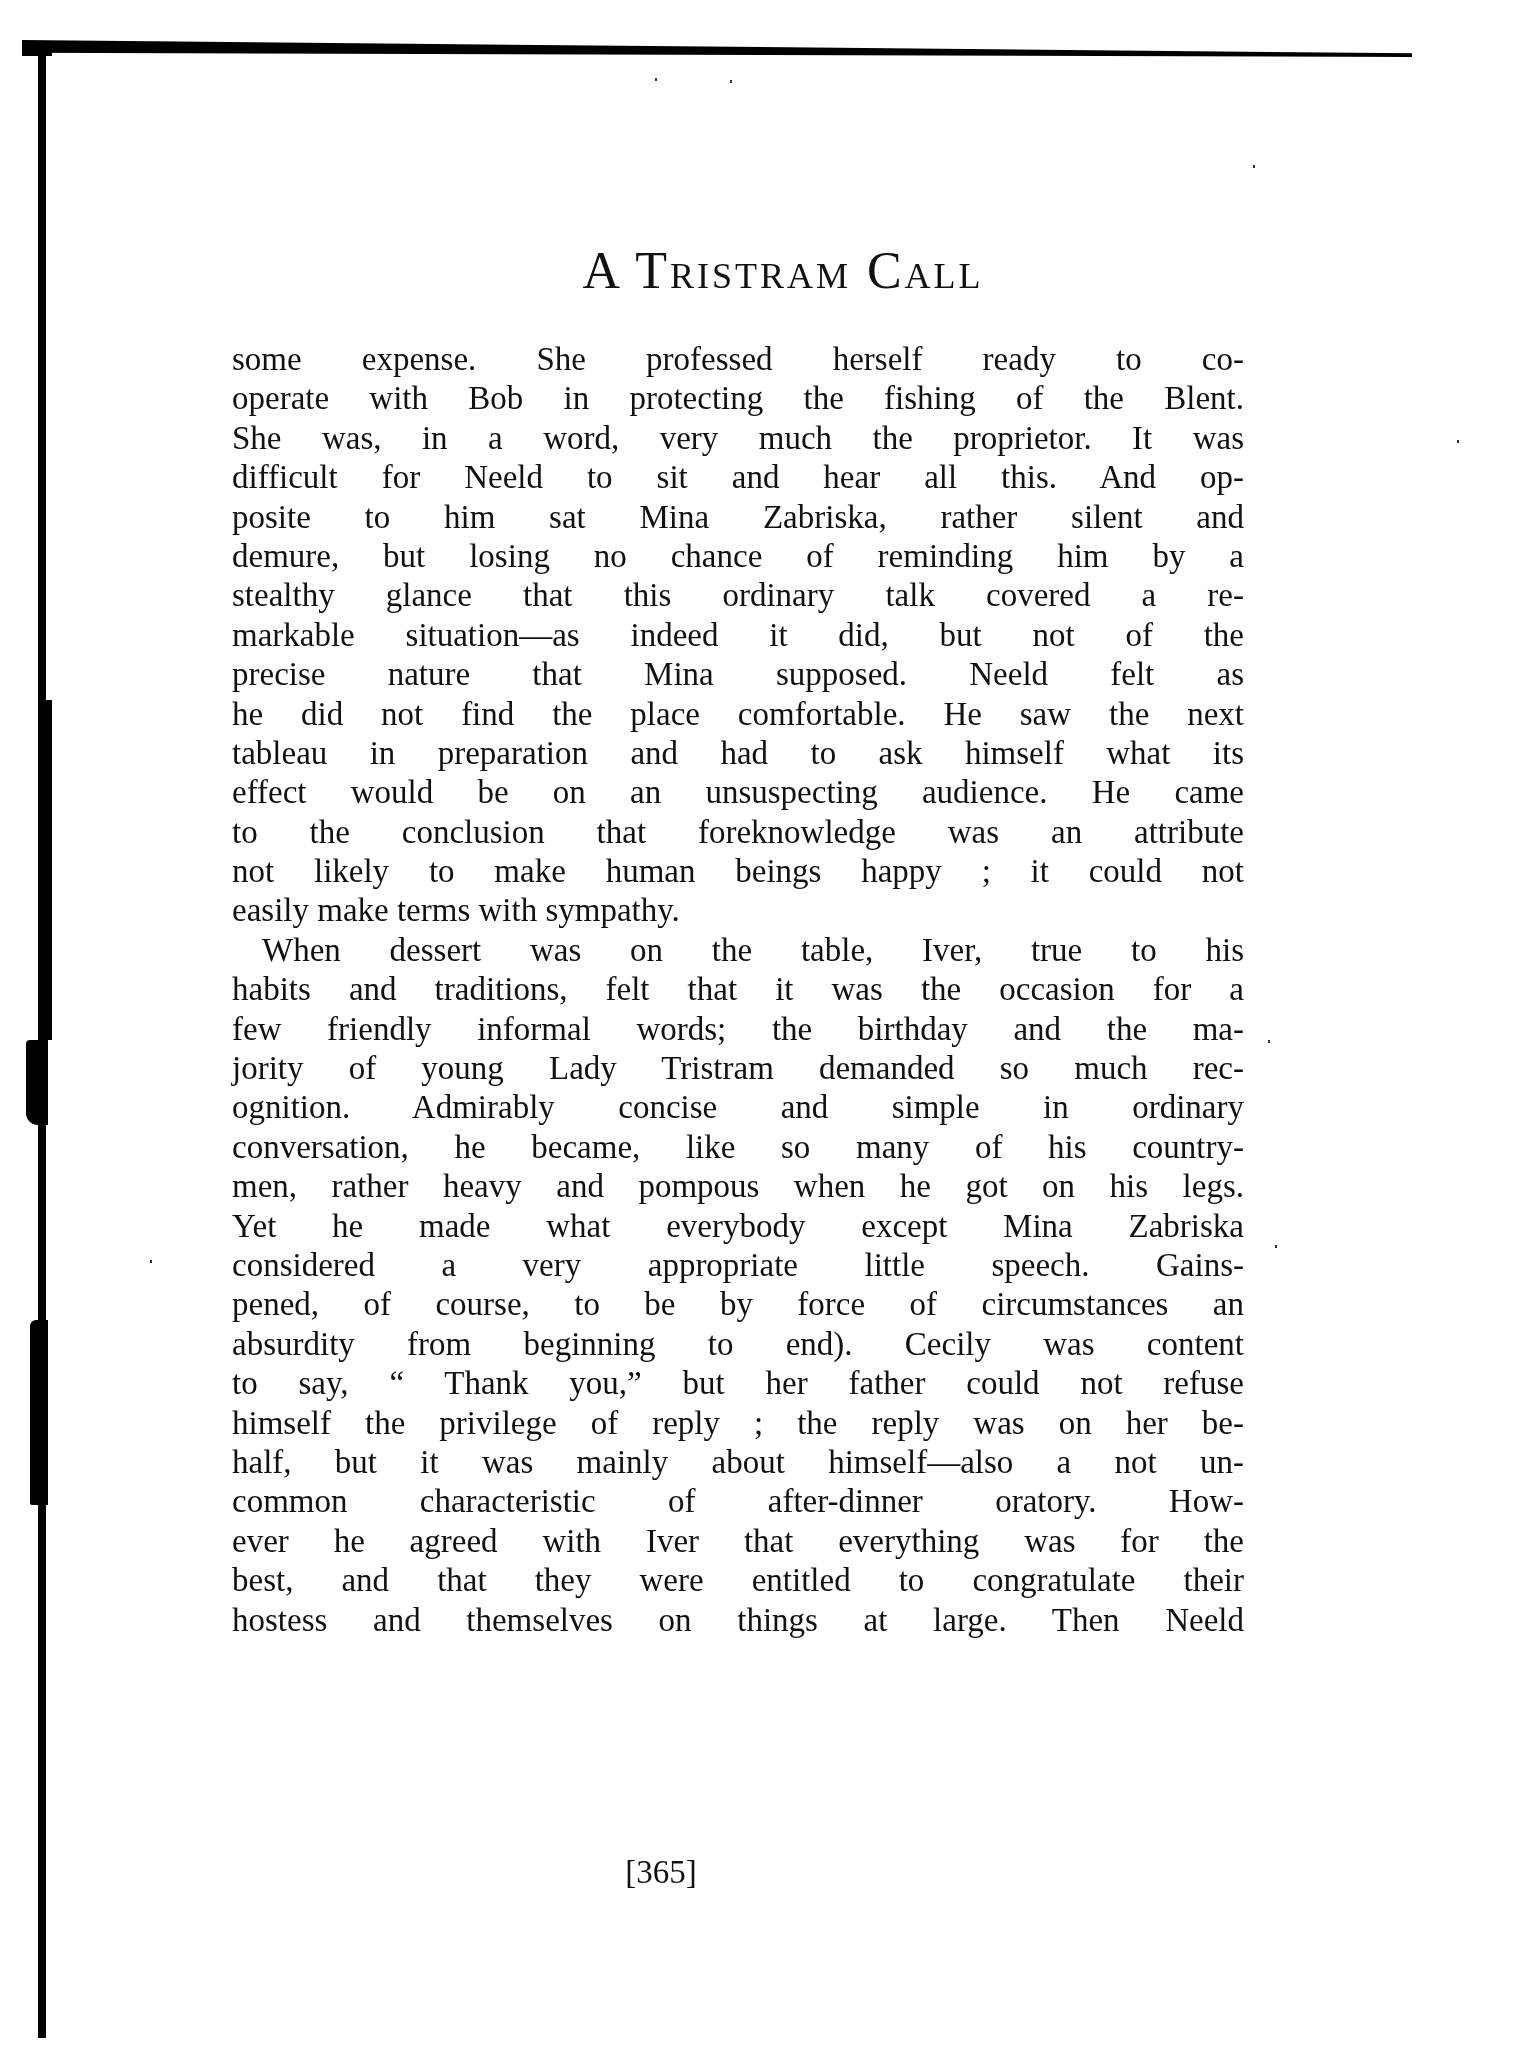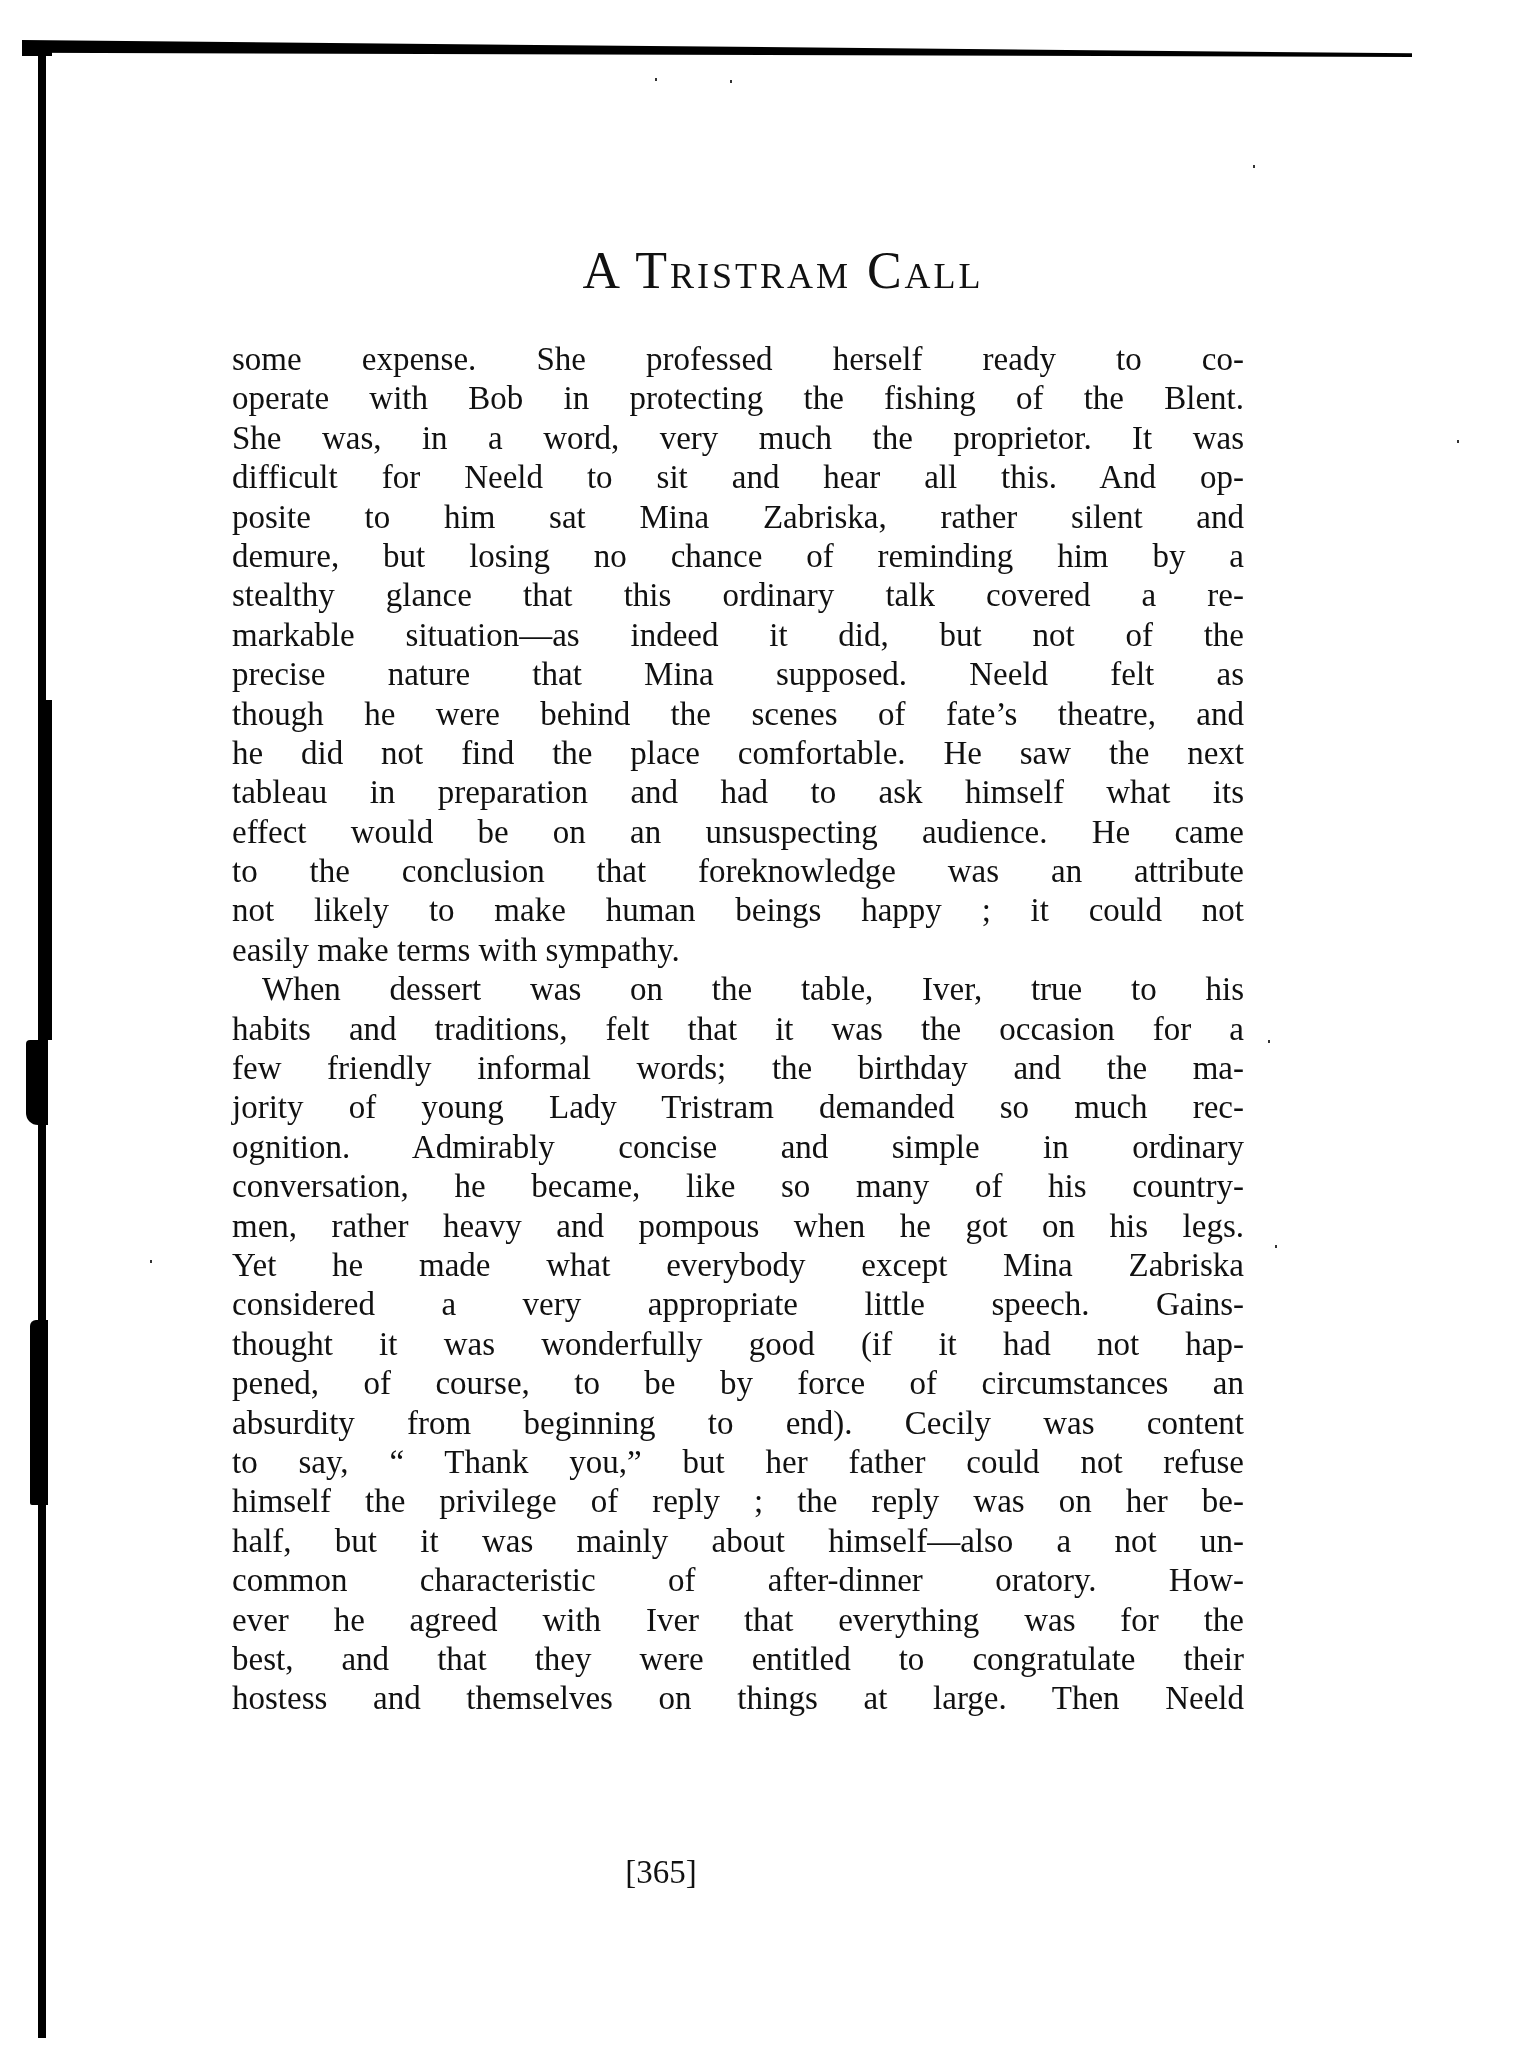--- a/index.html
+++ b/index.html
@@ -144,39 +144,37 @@
   <div class="paragraph">
     <span class="line">some expense.  She professed  herself ready to co-</span>
     <span class="line">operate with Bob in protecting the fishing of the Blent.</span>
     <span class="line">She was, in a word, very much the proprietor.  It was</span>
     <span class="line">difficult for Neeld to sit and hear all this.  And op-</span>
     <span class="line">posite to him sat  Mina  Zabriska, rather  silent and</span>
     <span class="line">demure, but losing no chance of reminding him by a</span>
     <span class="line">stealthy glance that this ordinary talk covered a re-</span>
     <span class="line">markable situation—as indeed it did, but not of the</span>
     <span class="line">precise nature that  Mina supposed.  Neeld felt as</span>
-    <span class="line">though he were behind the scenes of fate’s theatre, and</span>
     <span class="line">he did not find the place comfortable.  He saw the next</span>
     <span class="line">tableau in preparation and had to ask himself what its</span>
     <span class="line">effect would be on an unsuspecting audience.  He came</span>
     <span class="line">to the conclusion that foreknowledge was an attribute</span>
     <span class="line">not likely to make human beings happy ; it could not</span>
     <span class="line last">easily make terms with sympathy.</span>
   </div>
   <div class="paragraph">
     <span class="line indent">When dessert was on the table, Iver, true to his</span>
     <span class="line">habits and traditions, felt that it was the occasion for a</span>
     <span class="line">few friendly informal words; the birthday and the ma-</span>
     <span class="line">jority of young Lady Tristram demanded so much rec-</span>
     <span class="line">ognition.  Admirably concise and simple in ordinary</span>
     <span class="line">conversation, he became, like so many of his country-</span>
     <span class="line">men, rather heavy and pompous when he got on his legs.</span>
     <span class="line">Yet he made what everybody except Mina Zabriska</span>
     <span class="line">considered a very appropriate  little speech.  Gains-</span>
-    <span class="line">thought it was wonderfully good (if it had not hap-</span>
     <span class="line">pened, of course, to be by force of circumstances an</span>
     <span class="line">absurdity from beginning to end).  Cecily was content</span>
     <span class="line">to say, “ Thank you,” but her father could not refuse</span>
     <span class="line">himself the privilege of reply ; the reply was on her be-</span>
     <span class="line">half, but it was mainly about himself—also a not un-</span>
     <span class="line">common characteristic of after-dinner oratory.  How-</span>
     <span class="line">ever he agreed with Iver that everything was for the</span>
     <span class="line">best, and that they were entitled to congratulate their</span>
     <span class="line">hostess and themselves on things at large.  Then Neeld</span>
   </div>

